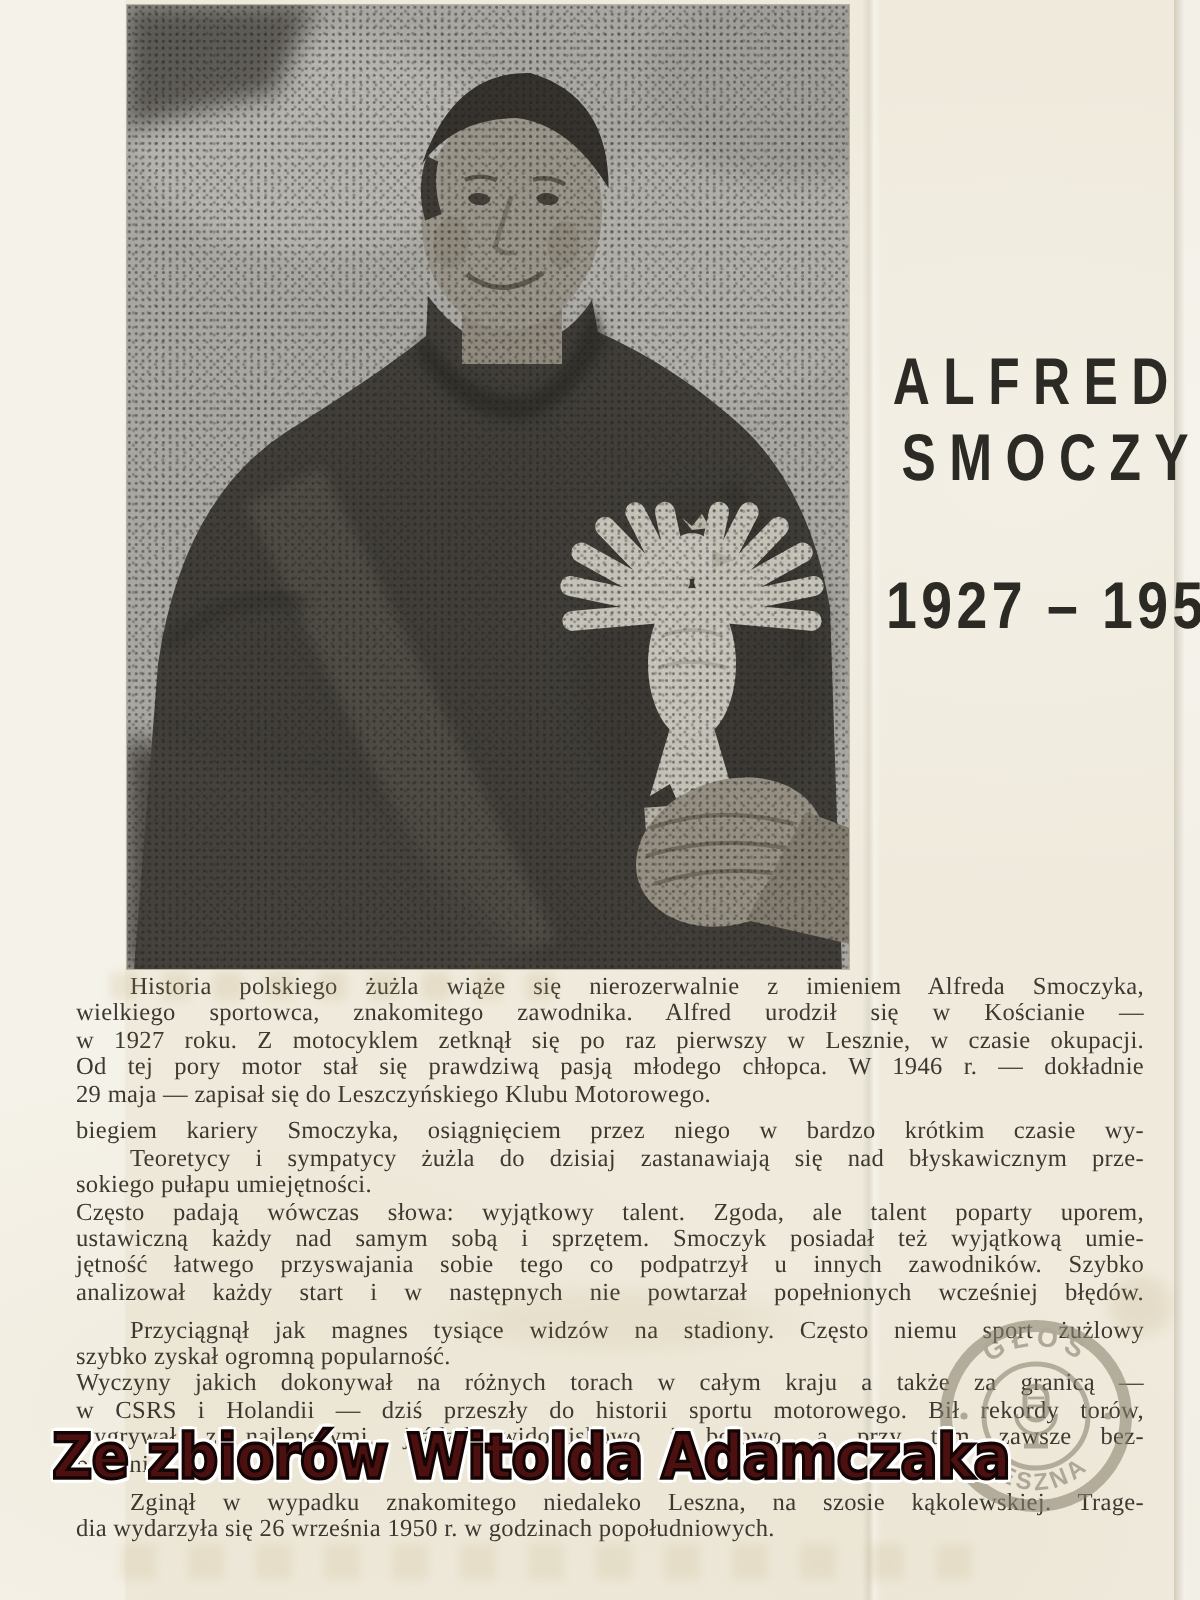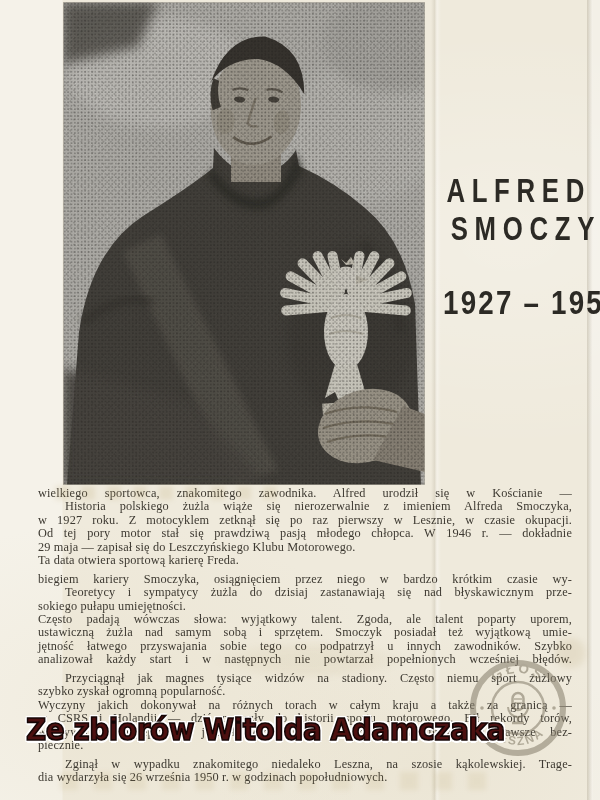--- a/index.html
+++ b/index.html
@@ -160,33 +160,32 @@
 <div class="crease-right"></div>
 
 <div class="title-block">
   <div class="title-line"><span class="cond">ALFRED</span></div>
   <div class="title-line"><span class="cond">SMOCZYK</span></div>
   <div class="years"><span class="cond">1927 – 1950</span></div>
 </div>
 
 <div id="article">
     <div class="para">
+      <div class="line ind">Historia polskiego żużla wiąże się nierozerwalnie z imieniem Alfreda Smoczyka,</div>
       <div class="line">wielkiego sportowca, znakomitego zawodnika. Alfred urodził się w Kościanie —</div>
-      <div class="line ind">Historia polskiego żużla wiąże się nierozerwalnie z imieniem Alfreda Smoczyka,</div>
       <div class="line">w 1927 roku. Z motocyklem zetknął się po raz pierwszy w Lesznie, w czasie okupacji.</div>
       <div class="line">Od tej pory motor stał się prawdziwą pasją młodego chłopca. W 1946 r. — dokładnie</div>
       <div class="line nj">29 maja — zapisał się do Leszczyńskiego Klubu Motorowego.</div>
-      <div class="line nj">Ta data otwiera sportową karierę Freda.</div>
     </div>
     <div class="para">
       <div class="line">biegiem kariery Smoczyka, osiągnięciem przez niego w bardzo krótkim czasie wy-</div>
       <div class="line ind">Teoretycy i sympatycy żużla do dzisiaj zastanawiają się nad błyskawicznym prze-</div>
       <div class="line nj">sokiego pułapu umiejętności.</div>
       <div class="line">Często padają wówczas słowa: wyjątkowy talent. Zgoda, ale talent poparty uporem,</div>
-      <div class="line">ustawiczną żużla nad samym sobą i sprzętem. Smoczyk posiadał też wyjątkową umie-</div>
+      <div class="line">ustawiczną każdy nad samym sobą i sprzętem. Smoczyk posiadał też wyjątkową umie-</div>
       <div class="line">jętność łatwego przyswajania sobie tego co podpatrzył u innych zawodników. Szybko</div>
       <div class="line">analizował każdy start i w następnych nie powtarzał popełnionych wcześniej błędów.</div>
     </div>
     <div class="para">
       <div class="line ind">Przyciągnął jak magnes tysiące widzów na stadiony. Często niemu sport żużlowy</div>
       <div class="line nj">szybko zyskał ogromną popularność.</div>
       <div class="line">Wyczyny jakich dokonywał na różnych torach w całym kraju a także za granicą —</div>
       <div class="line">w CSRS i Holandii — dziś przeszły do historii sportu motorowego. Bił rekordy torów,</div>
       <div class="line">wygrywał z najlepszymi, jeździł widowiskowo i bojowo, a przy tym zawsze bez-</div>
       <div class="line nj">piecznie.</div>

